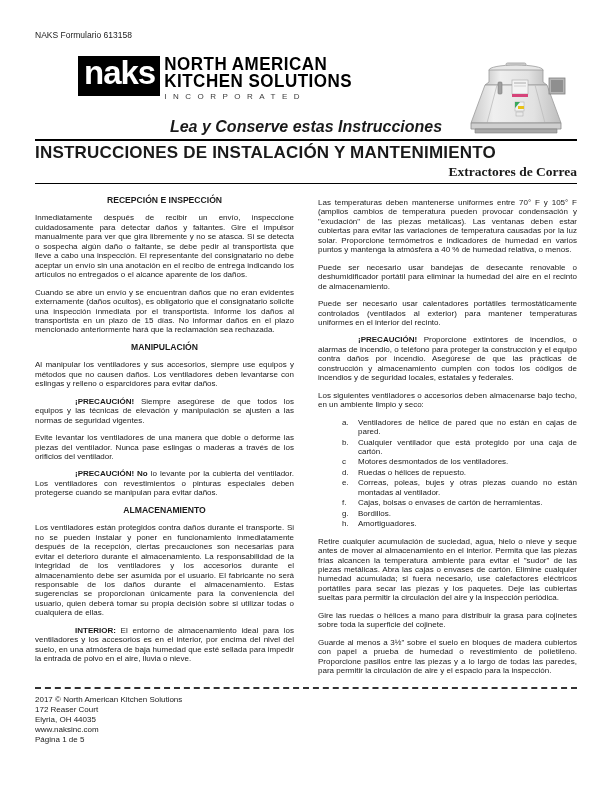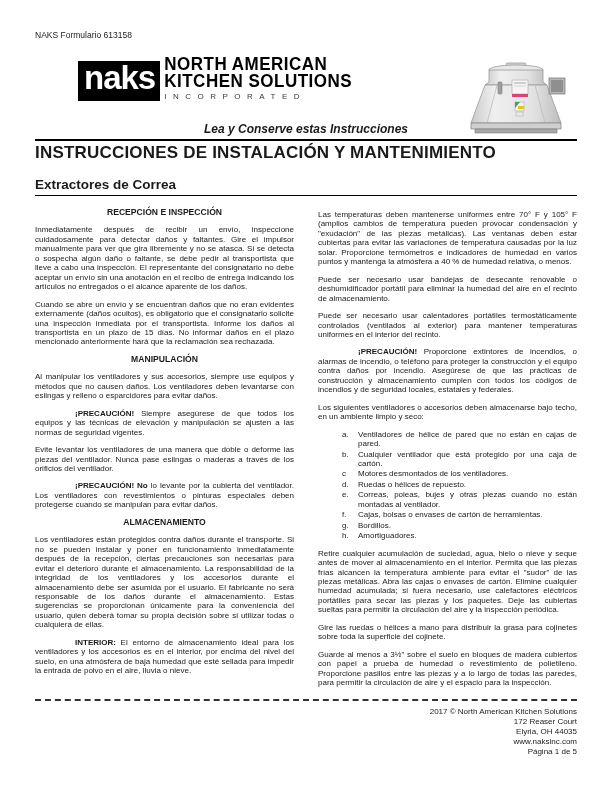--- a/index.html
+++ b/index.html
@@ -1,45 +1,45 @@
 <!DOCTYPE html>
 <html><head>
 <meta charset="utf-8">
 <style>
   html,body{margin:0;padding:0;background:#fff;}
   body{width:612px;height:792px;font-family:"Liberation Sans","DejaVu Sans",sans-serif;color:#1a1a1a;position:relative;overflow:hidden;}
   .page{position:absolute;left:35px;top:30px;width:542px;}
   .form-no{font-size:8.5px;color:#222;margin-bottom:4px;}
   
   .hdr{position:relative;height:92px;}
-  .logo{position:absolute;left:3px;top:12px;display:flex;align-items:flex-end;padding-left:40px;}
+  .logo{position:absolute;left:3px;top:12px;display:flex;align-items:flex-start;padding-left:40px;}
   .logo-mark{background:#000;color:#fff;font-weight:bold;font-size:33px;letter-spacing:-1px;padding:2px 5px 8px 6px;line-height:30px;}
   .logo-text{margin-left:4px;}
   .logo-text .l1,.logo-text .l2{font-size:17px;font-weight:bold;letter-spacing:.5px;line-height:17px;color:#000;transform:scaleY(1.05);}
   .logo-text .l3{font-size:8px;letter-spacing:6.5px;color:#3a3a3a;margin-top:2px;}
   .photo{position:absolute;right:2px;top:18px;width:118px;height:74px;}
   
-  .readkeep{text-align:center;font-size:12px;font-weight:bold;font-style:italic;margin-top:-6px;}
+  .readkeep{text-align:center;font-size:16px;font-weight:bold;font-style:italic;margin-top:-6px;}
   .rule1{border:0;border-top:2px solid #000;margin:3px 0 2px 0;}
   .title{text-align:left;font-size:17px;font-weight:bold;letter-spacing:.2px;margin-top:2px;}
-  .subtitle{text-align:left;font-size:13.5px;font-weight:bold;margin-top:14px;}
+  .subtitle{text-align:right;font-size:13.5px;font-weight:bold;margin-top:1px;font-family:Liberation Serif, serif;}
   .rule2{border:0;border-top:1.5px solid #000;margin:3px 0 6px 0;}
   
   .cols{display:flex;gap:24px;}
   .col{width:266px;font-size:8px;line-height:9.45px;text-align:justify;}
   .section-heading{text-align:center;font-weight:bold;font-size:8.6px;margin:6px 0 4px 0;}
   .para{margin:8px 0 8px 0;}
   .para b{font-weight:bold;padding-left:40px;}
   .blist{margin:0 0 8px 24px;}
   .blist-item{display:flex;margin-bottom:1px;}
   .blist-item .mk{width:16px;flex:0 0 16px;}
   .blist-item .tx{flex:1;}
   
   .dashes{border:0;border-top:2px dashed #333;margin:4px 0 6px 0;}
-  .footer{text-align:right;font-size:8px;line-height:10px;color:#222;}
+  .footer{font-size:8px;line-height:10px;color:#222;}
 </style>
 </head>
 <body>
 
 <div class="page">
 
   <div class="form-no">NAKS Formulario 613158</div>
 
   <div class="hdr">
     <div class="logo">

